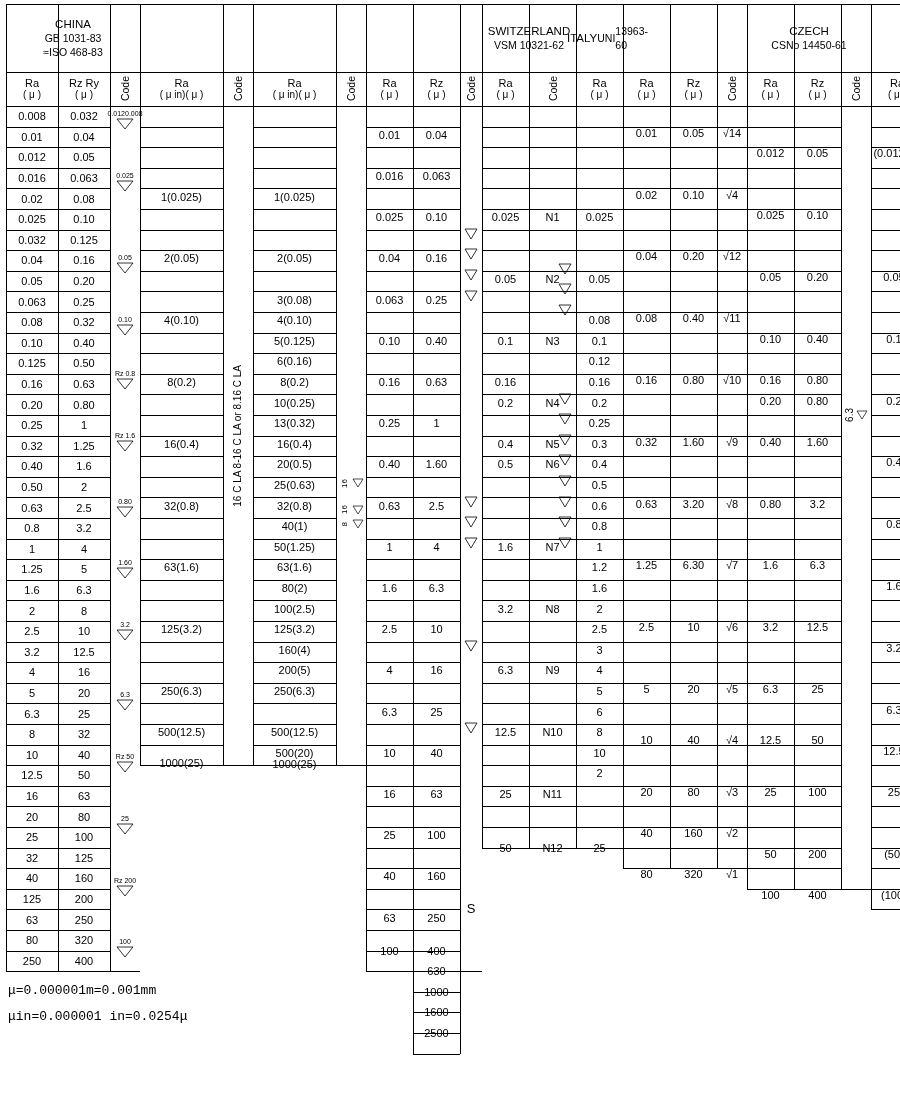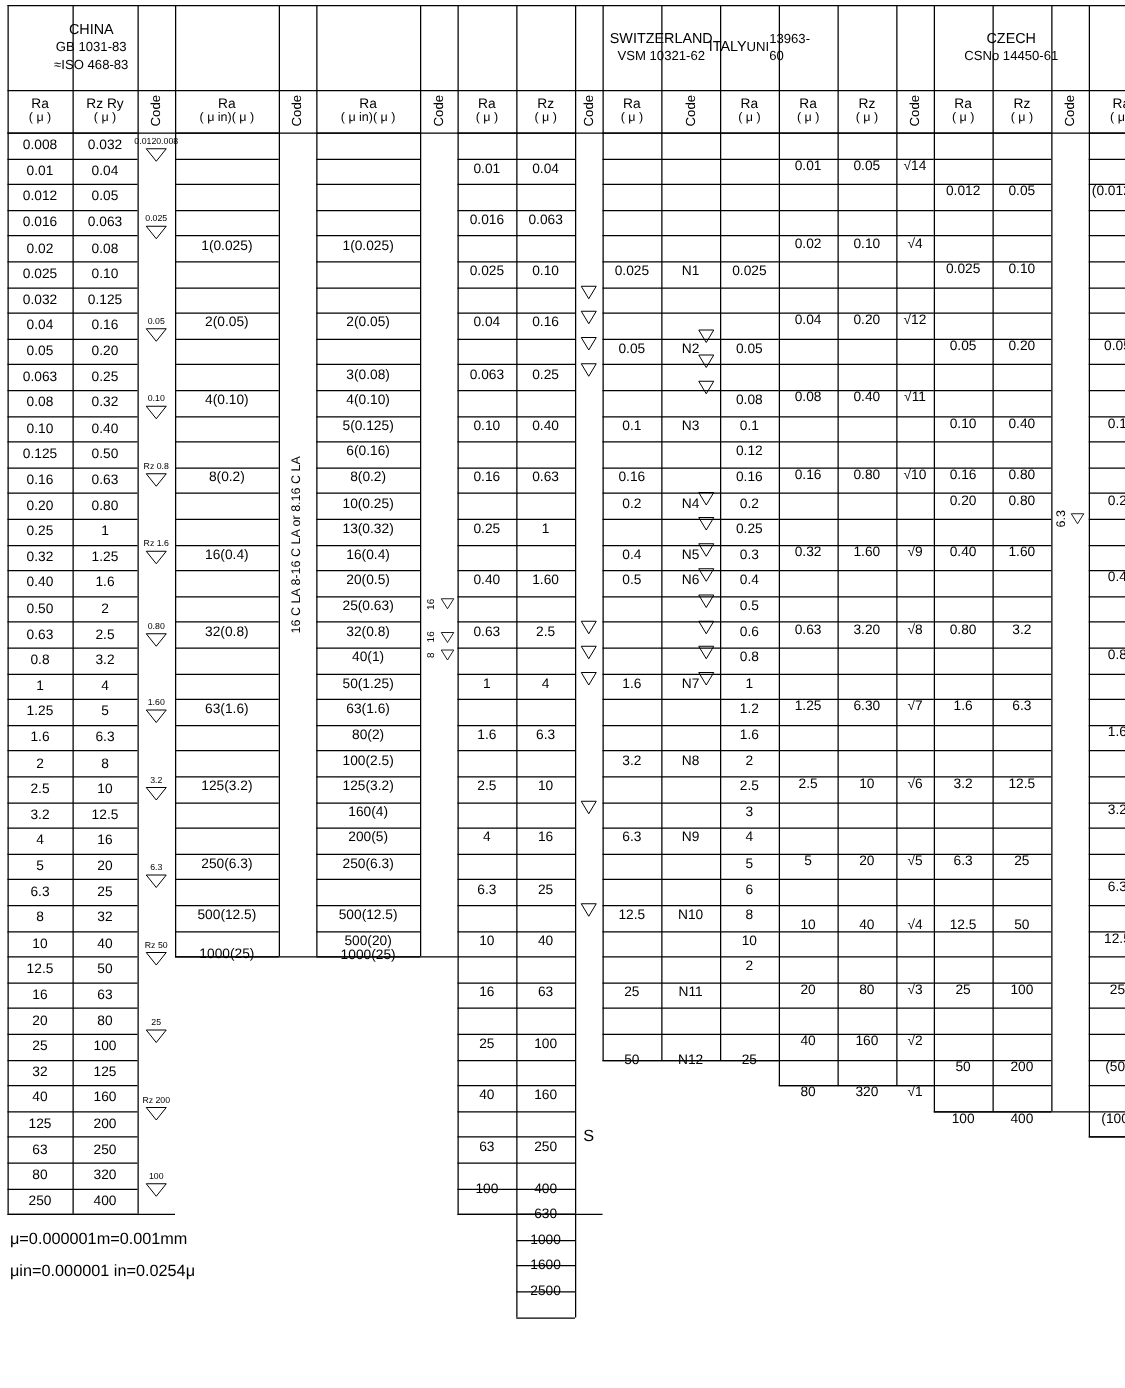--- a/index.html
+++ b/index.html
@@ -31,21 +31,21 @@
     font-size: 10.5px;
     line-height: 12px;
   }
   .notes {
     position: absolute;
     left: 8px;
     top: 978px;
     font-size: 13px;
     line-height: 26px;
   }
-  .notes div { white-space: pre; }
+  .notes div { white-space: pre; font-family: Liberation Mono, monospace; }
   
   .cellbox {
     position: absolute;
     box-sizing: border-box;
     display: flex;
     align-items: center;
     justify-content: center;
     font-size: 11px;
     line-height: 12px;
     overflow: visible;

